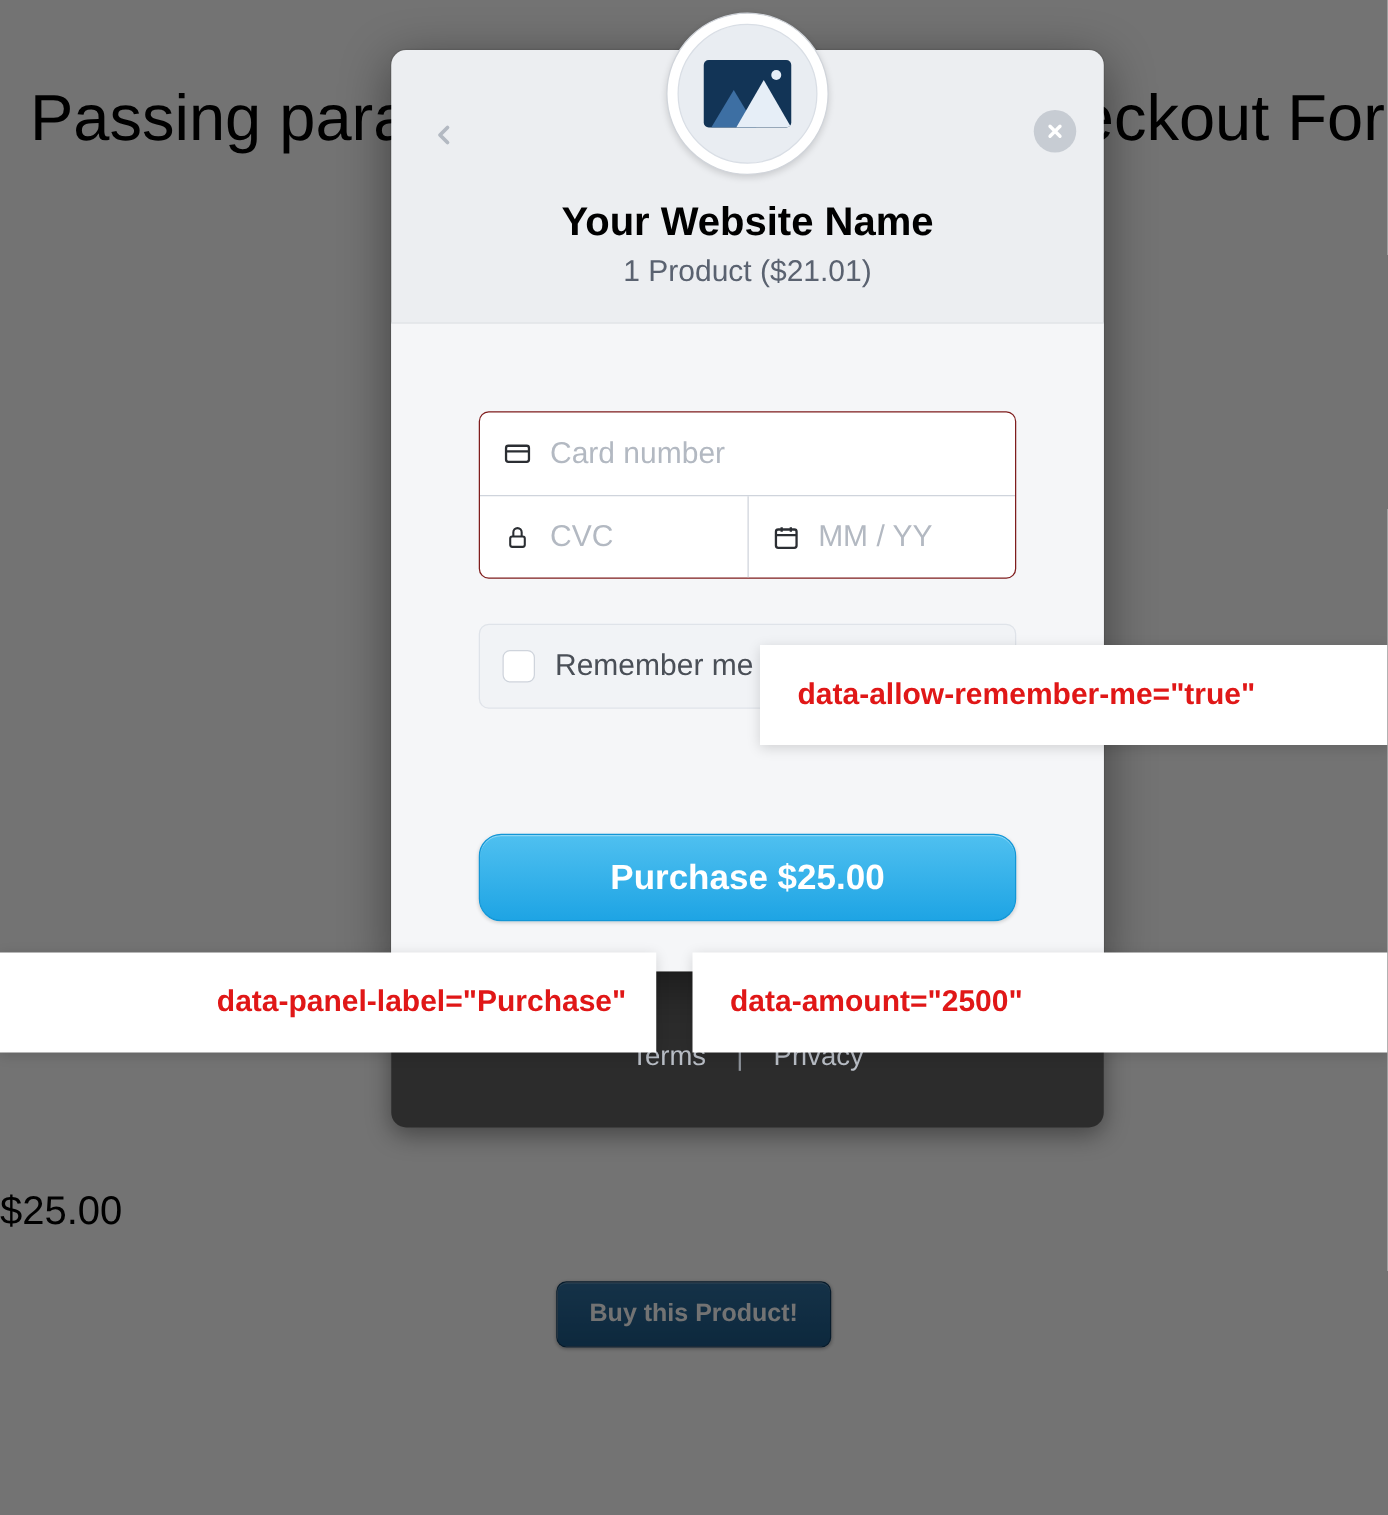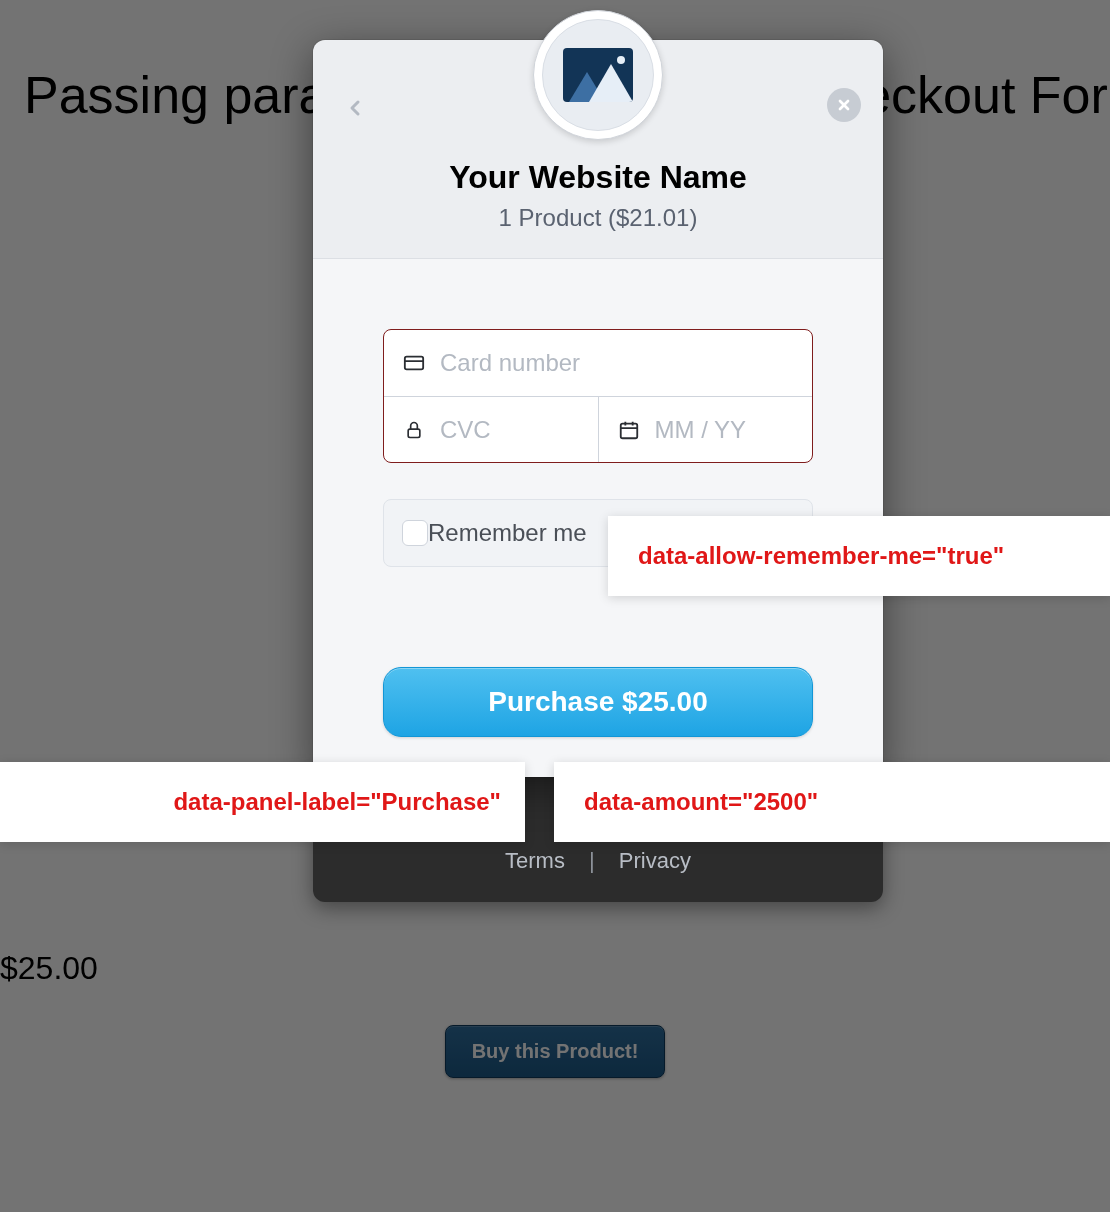--- a/index.html
+++ b/index.html
@@ -203,20 +203,21 @@
     .field-cell input::placeholder { color: #b3b9c2; }
     .field-icon { color: #2b2e33; flex-shrink: 0; width: 24px; height: 24px; display:flex; align-items:center; justify-content:center;}
     .remember {
       margin-top: 36px;
       border: 1px solid #dfe3e9;
       border-radius: 8px;
       background: #f1f3f6;
       height: 68px;
       display: flex;
       align-items: center;
+      gap: 16px;
       padding: 0 18px;
     }
     .remember input[type=checkbox] {
       width: 26px;
       height: 26px;
       border: 1px solid #cfd4dc;
       border-radius: 6px;
       background: #fff;
       appearance: none;
       cursor: pointer;
@@ -244,21 +245,21 @@
       height: 130px;
       background: #2c2c2c;
       border-radius: 0 0 12px 12px;
       margin-top: -5px;
       position: relative;
       z-index: -1;
       box-shadow: 0 6px 20px rgba(0,0,0,.4);
     }
     .footer-links {
       position: absolute;
-      bottom: 28px;
+      bottom: 44px;
       width: 100%;
       text-align: center;
       font-size: 22px;
       color: #b8bdc5;
     }
     .footer-links a { color: #b8bdc5; text-decoration: none; padding: 0 18px; cursor:pointer;}
     .footer-links .sep { color: #8d929a; }
     
     .callout {
       position: absolute;

